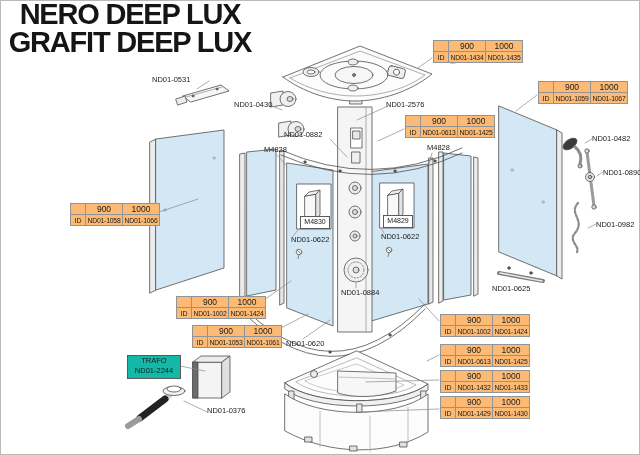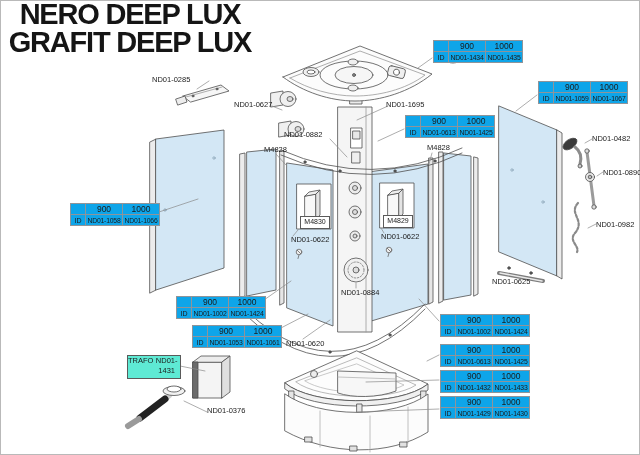--- a/index.html
+++ b/index.html
@@ -22,26 +22,26 @@
   .title span{display:block;}
   .plabel{
     position:absolute;font-size:7.5px;line-height:8px;white-space:nowrap;color:var(--text);
   }
   .boxlabel{
     position:absolute;border:1px solid #5a5a5a;background:#fff;text-align:center;
     font-size:7px;line-height:10px;white-space:nowrap;color:var(--text);
   }
   .trafo{
     position:absolute;left:127px;top:355px;width:52px;height:22px;border:1px solid #5a5a5a;
-    background:#5eead4;text-align:center;font-size:7.5px;line-height:10px;color:var(--text);
-    display:flex;flex-direction:row;justify-content:flex-end;
+    background:#14b8a6;text-align:center;font-size:7.5px;line-height:10px;color:var(--text);
+    display:flex;flex-direction:column;justify-content:flex-start;
   }
   .ptable{
     position:absolute;display:grid;grid-template-columns:15px 37px 37px;grid-auto-rows:11px;
-    background:#0ea5e9;border-top:1px solid var(--table-border);border-left:1px solid var(--table-border);
+    background:#fdba74;border-top:1px solid var(--table-border);border-left:1px solid var(--table-border);
   }
   .ptable .c{
     border-right:1px solid var(--table-border);border-bottom:1px solid var(--table-border);
     display:flex;align-items:center;justify-content:center;overflow:hidden;
   }
   .ptable .hdr{font-size:8.5px;}
   .ptable .idc{font-size:7px;}
   .ptable .code{font-size:6.8px;letter-spacing:-0.2px;}
 </style>
 </head>
@@ -269,42 +269,42 @@
         <path d="M439,409 L357,412"></path>
       </g>
     </g>
   </svg>
 
   <div class="title">
     <span>NERO DEEP LUX</span>
     <span>GRAFIT DEEP LUX</span>
   </div>
 
-  <span class="plabel" style="left:152px;top:76px">ND01-0285</span>
-  <span class="plabel" style="left:234px;top:101px">ND01-0627</span>
-  <span class="plabel" style="left:386px;top:101px">ND01-1695</span>
+  <span class="plabel" style="left:152px;top:76px">ND01-0531</span>
+  <span class="plabel" style="left:234px;top:101px">ND01-0430</span>
+  <span class="plabel" style="left:386px;top:101px">ND01-2576</span>
   <span class="plabel" style="left:284px;top:131px">ND01-0882</span>
   <span class="plabel" style="left:264px;top:146px">M4828</span>
   <span class="plabel" style="left:427px;top:144px">M4828</span>
   <span class="plabel" style="left:291px;top:236px">ND01-0622</span>
   <span class="plabel" style="left:381px;top:233px">ND01-0622</span>
   <span class="plabel" style="left:341px;top:289px">ND01-0884</span>
   <span class="plabel" style="left:286px;top:340px">ND01-0620</span>
-  <span class="plabel" style="left:492px;top:278px">ND01-0625</span>
+  <span class="plabel" style="left:492px;top:285px">ND01-0625</span>
   <span class="plabel" style="left:592px;top:135px">ND01-0482</span>
   <span class="plabel" style="left:603px;top:169px">ND01-0890</span>
   <span class="plabel" style="left:596px;top:221px">ND01-0982</span>
   <span class="plabel" style="left:207px;top:407px">ND01-0376</span>
 
   <div class="boxlabel" style="left:300px;top:216px;width:28px;height:11px">M4830</div>
   <div class="boxlabel" style="left:383px;top:215px;width:28px;height:11px">M4829</div>
 
   <div class="trafo">
     <span>TRAFO</span>
-    <span>ND01-1431</span>
+    <span>ND01-2244</span>
   </div>
 
   <div class="ptable" style="left:433px;top:40px">
     <div class="c hdr"></div>
     <div class="c hdr">900</div>
     <div class="c hdr">1000</div>
     <div class="c idc">ID</div>
     <div class="c code">ND01-1434</div>
     <div class="c code">ND01-1435</div>
   </div>

